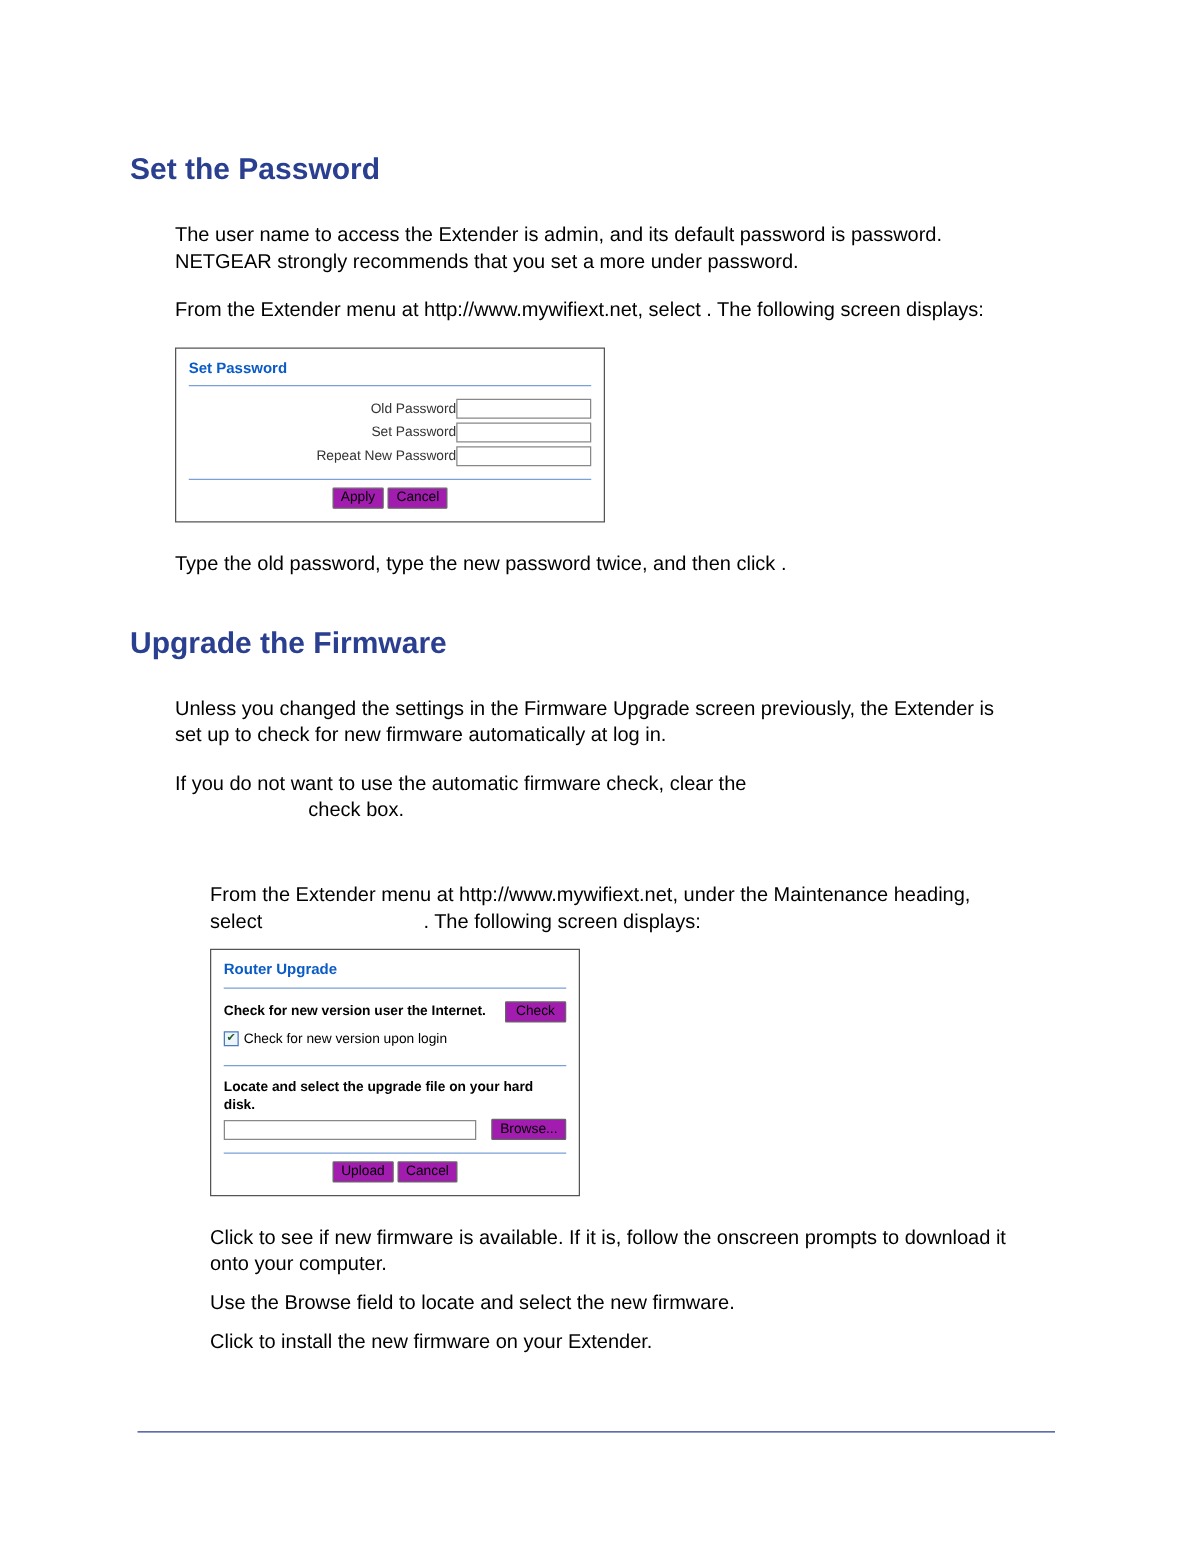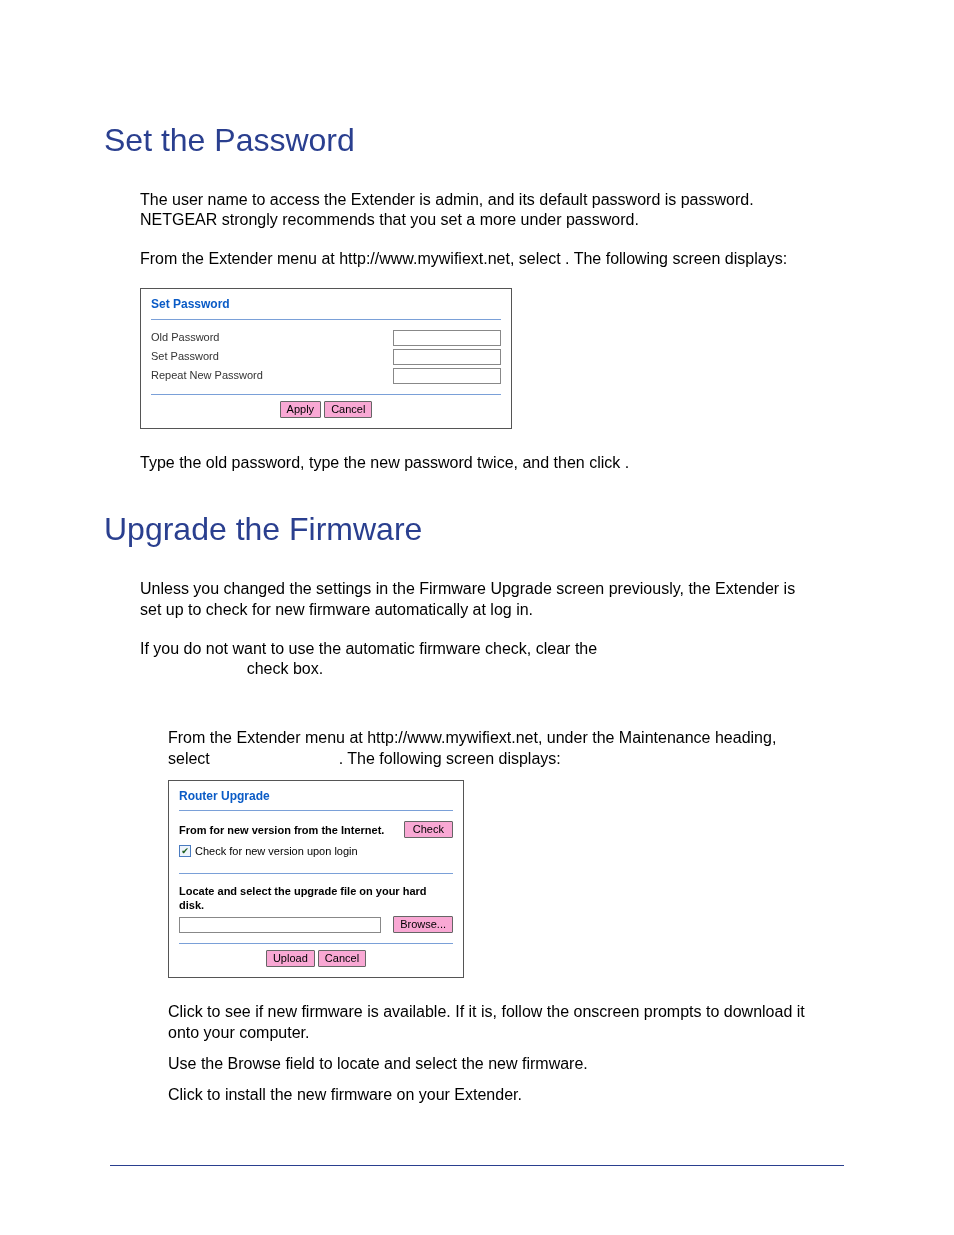--- a/index.html
+++ b/index.html
@@ -8,33 +8,33 @@
     background: #fff;
     width: 954px;
     margin: 0 auto;
     padding: 120px 110px 60px 110px;
     color: #000;
     font-size: 16px;
     line-height: 1.3;
   }
   h1.section-heading {
     font-family: "Trebuchet MS", Arial, sans-serif;
-    font-weight: normal;
+    font-weight: bold;
     color: #2a3f8f;
-    font-size: 32px;
+    font-size: 24px;
     margin-bottom: 28px;
     margin-left: -6px;
   }
   .body-text {
     margin: 0 30px 18px 30px;
   }
   .screenshot-panel {
     border: 1px solid #555;
     margin: 0 0 24px 30px;
-    width: 372px;
+    width: 344px;
     background: #fff;
     padding: 8px 10px 10px 10px;
     font-family: Arial, sans-serif;
     font-size: 11px;
   }
   .panel-title {
     color: #0a5bc6;
     font-weight: bold;
     font-size: 12px;
     margin-bottom: 6px;
@@ -44,37 +44,36 @@
     border-top: 1px solid #7aa0d8;
     margin: 6px 0 10px 0;
   }
   .panel-divider-bot {
     border: none;
     border-top: 1px solid #7aa0d8;
     margin: 10px 0 6px 0;
   }
   .form-row {
     display: flex;
-    justify-content: space-between;
+    justify-content: flex-end;
     align-items: center;
     margin: 3px 0;
-    gap: 36px;
   }
   .form-row label { color: #333; }
   .form-row .txtfield {
     width: 108px; height: 16px;
     border: 1px solid #888;
     background: #fff;
   }
   .btn-row { text-align: center; }
   .ui-btn {
     font-family: Arial, sans-serif;
     font-size: 11px;
     border: 1px solid #666;
-    background: #f9a8d4;
+    background: #a21caf;
     padding: 0 6px;
     height: 17px;
     line-height: 15px;
     cursor: pointer;
     border-radius: 1px;
   }
   .router-row1 {
     display: flex;
     justify-content: space-between;
     align-items: center;
@@ -168,21 +167,21 @@
 <p class="step-block">
   <span>From the Extender menu at http://www.mywifiext.net, under the Maintenance heading, select </span>
   <span style="display:inline-block;width:120px"></span>
   <span>. The following screen displays:</span>
 </p>
 
 <div class="screenshot-panel" style="margin-left:58px;width:296px;">
   <div class="panel-title">Router Upgrade</div>
   <hr class="panel-divider">
   <div class="router-row1">
-    <span class="lbl">From for new version from the Internet.</span>
+    <span class="lbl">Check for new version user the Internet.</span>
     <button class="ui-btn" style="padding:0 8px;">Check</button>
   </div>
   <div class="chk-row">
     <span class="chk">✔</span>
     <span>Check for new version upon login</span>
   </div>
   <hr class="panel-divider">
   <div class="locate-lbl">Locate and select the upgrade file on your hard disk.</div>
   <div class="file-row">
     <div class="file-field"></div>

